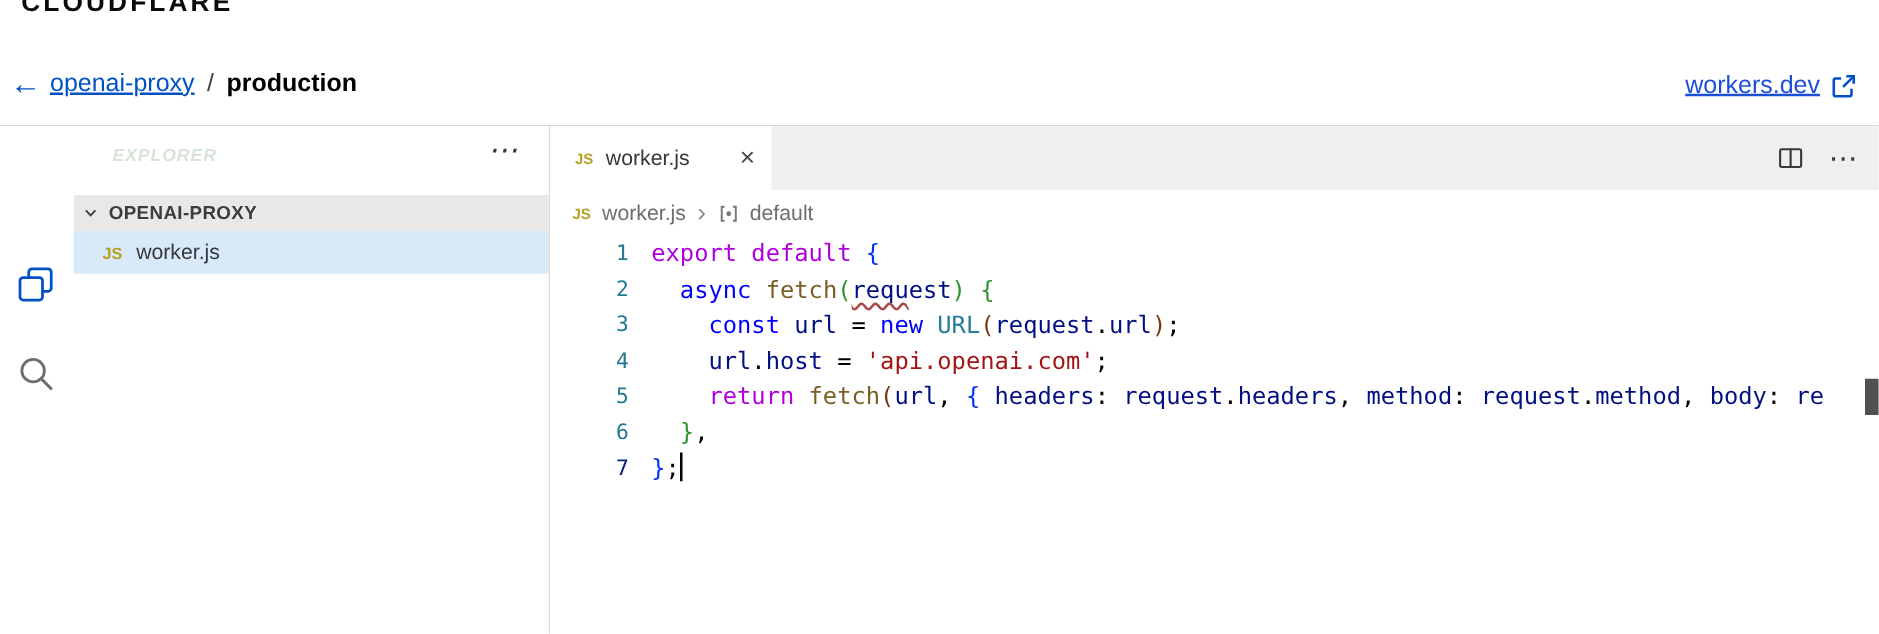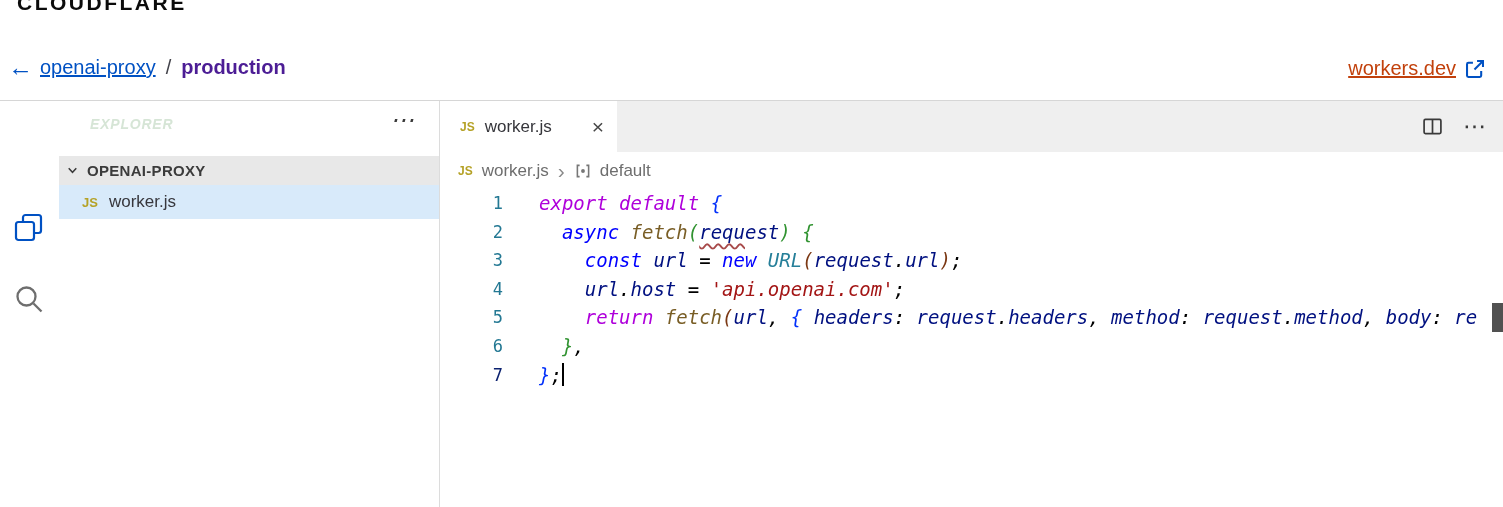--- a/index.html
+++ b/index.html
@@ -20,26 +20,26 @@
     position:absolute; top:44px; left:0; width:1503px; height:57px;
     background:#fff; border-bottom:1px solid #d6d6d6;
   }
   .nav-left {
     position:absolute; left:8px; top:11px;
     display:flex; align-items:center; font-size:20px;
   }
   .back-arrow { color:#0051c3; font-size:25px; line-height:1; margin-right:7px; cursor:pointer; }
   .project-link { color:#0051c3; text-decoration:underline; cursor:pointer; }
   .nav-sep { color:#42424a; margin:0 10px; }
-  .env-name { font-weight:700; color:#4c1d95; }
+  .env-name { font-weight:700; color:#000000; }
   .nav-right {
     position:absolute; right:17px; top:13px;
     display:flex; align-items:center; gap:8px; font-size:20px;
   }
-  .workers-link { color:#c2410c; text-decoration:underline; cursor:pointer; }
+  .workers-link { color:#1d4ed8; text-decoration:underline; cursor:pointer; }
   .ext-icon svg { display:block; }
 
   
   .activitybar { position:absolute; left:0; top:101px; width:59px; height:406px; background:#fff; }
   .act-icon { position:absolute; left:13px; width:32px; height:32px; cursor:pointer; }
   .act-icon.files { top:111px; }
   .act-icon.search { top:182px; }
 
   
   .sidebar {
@@ -99,21 +99,21 @@
     position:relative;
     font-family:"DejaVu Sans Mono", monospace;
     font-size:19px; line-height:28.6px;
   }
   .line { display:flex; height:28.6px; white-space:pre; }
   .ln {
     flex:none; width:62px; text-align:right;
     color:#237893; font-size:17px;
   }
   .ln.active { color:#0b216f; }
-  .lt { flex:none; margin-left:36px; white-space:pre;font-style:italic; }
+  .lt { flex:none; margin-left:18px; white-space:pre; }
   .squiggle {
     text-decoration:underline wavy #a84a4a;
     text-decoration-thickness:1.5px; text-underline-offset:4px;
   }
   .cursor {
     display:inline-block; width:2px; height:23px;
     background:#000; vertical-align:-4px;
   }
 
   .scroll-decoration {

